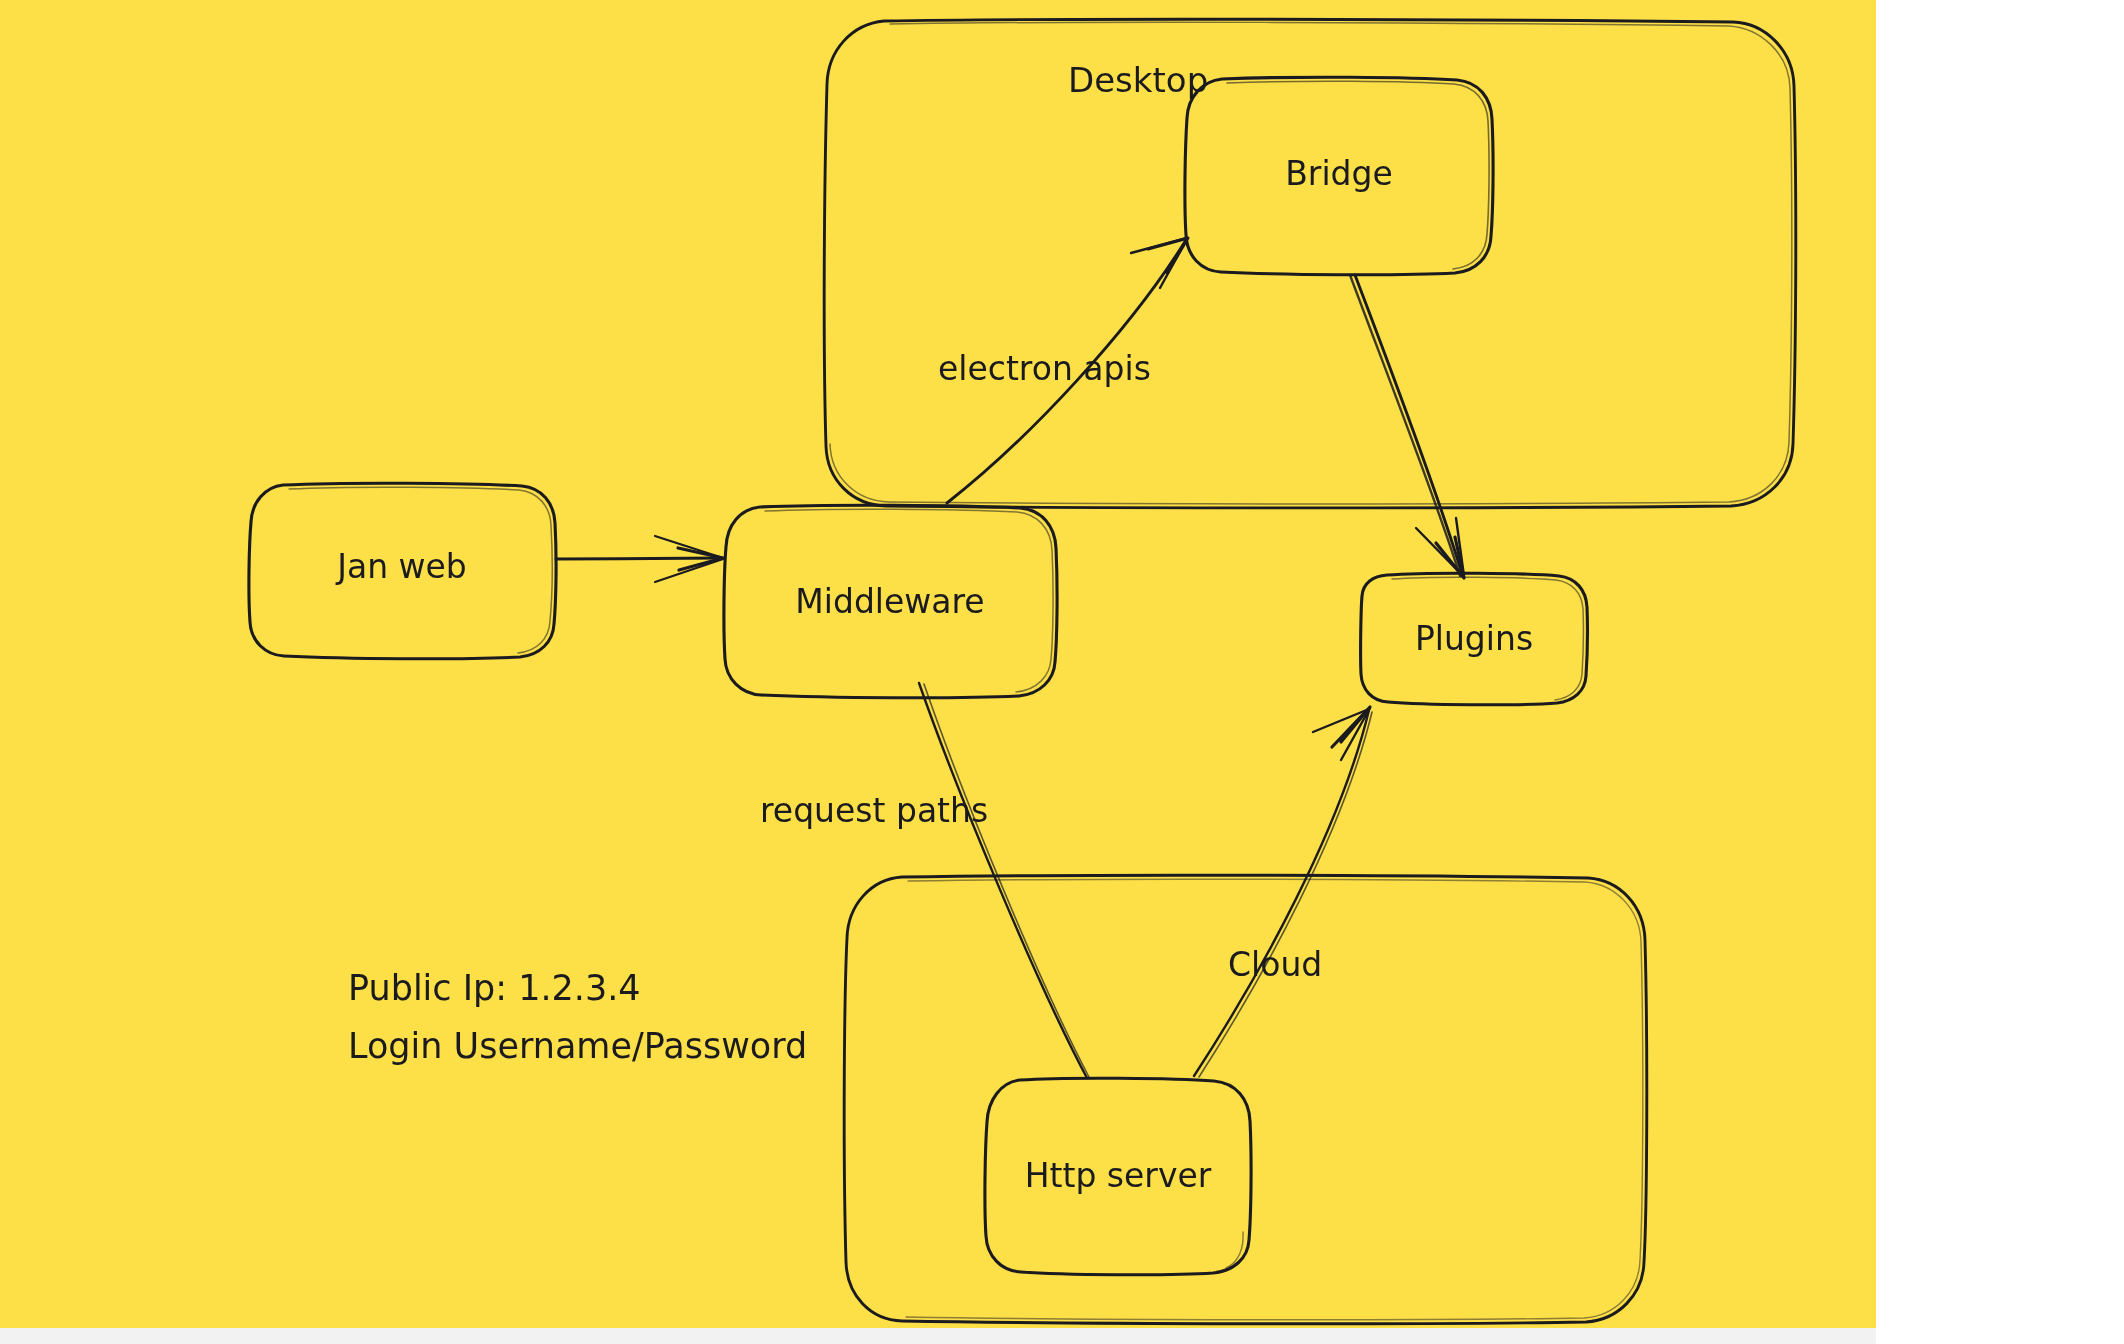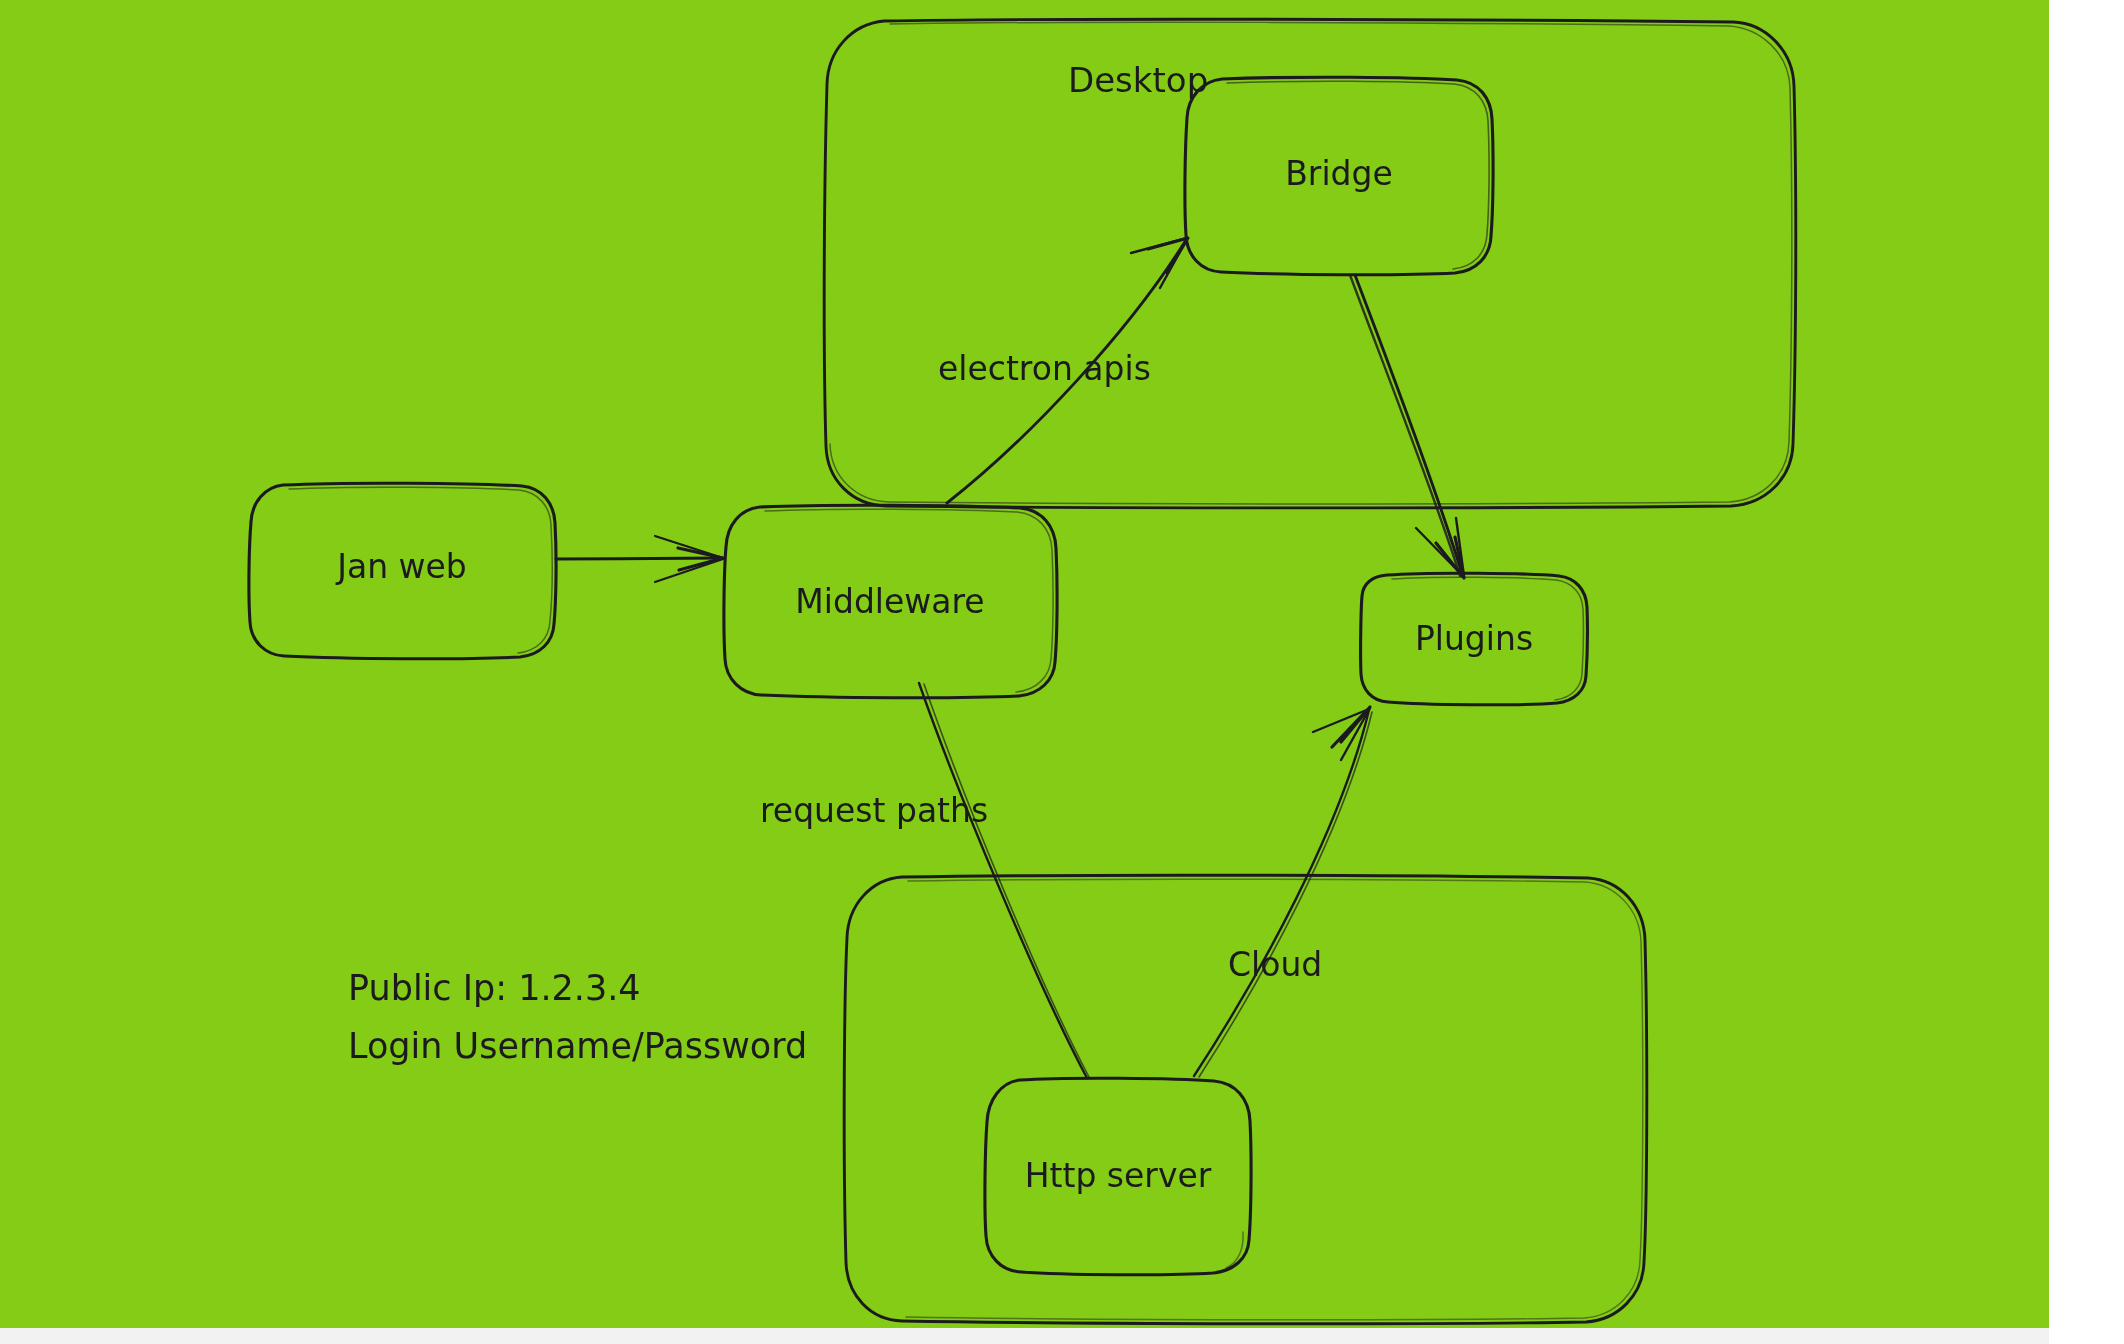--- a/index.html
+++ b/index.html
@@ -3,23 +3,23 @@
 <meta charset="utf-8">
 <title>Architecture Diagram</title>
 <style>
   html, body {
     margin: 0;
     padding: 0;
     background: #ffffff;
   }
   #canvas {
     position: relative;
-    width: 2049px;
+    width: 1876px;
     height: 1344px;
-    background: #84cc16;
+    background: #fde047;
     overflow: hidden;
     font-family: "DejaVu Sans", sans-serif;
   }
   #diagram-svg {
     position: absolute;
     top: 0;
     left: 0;
     width: 2124px;
     height: 1344px;
   }

